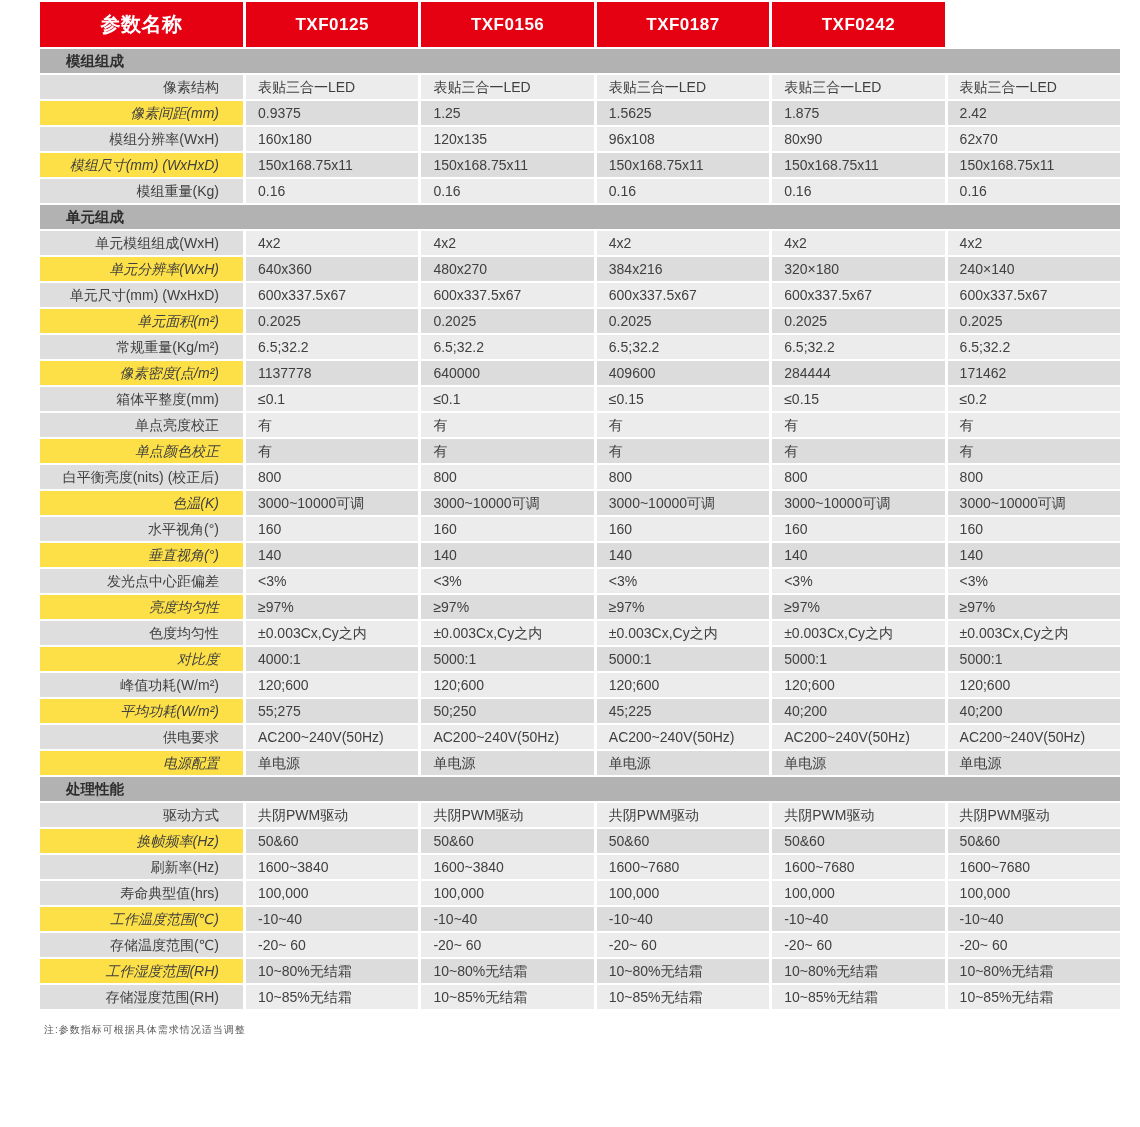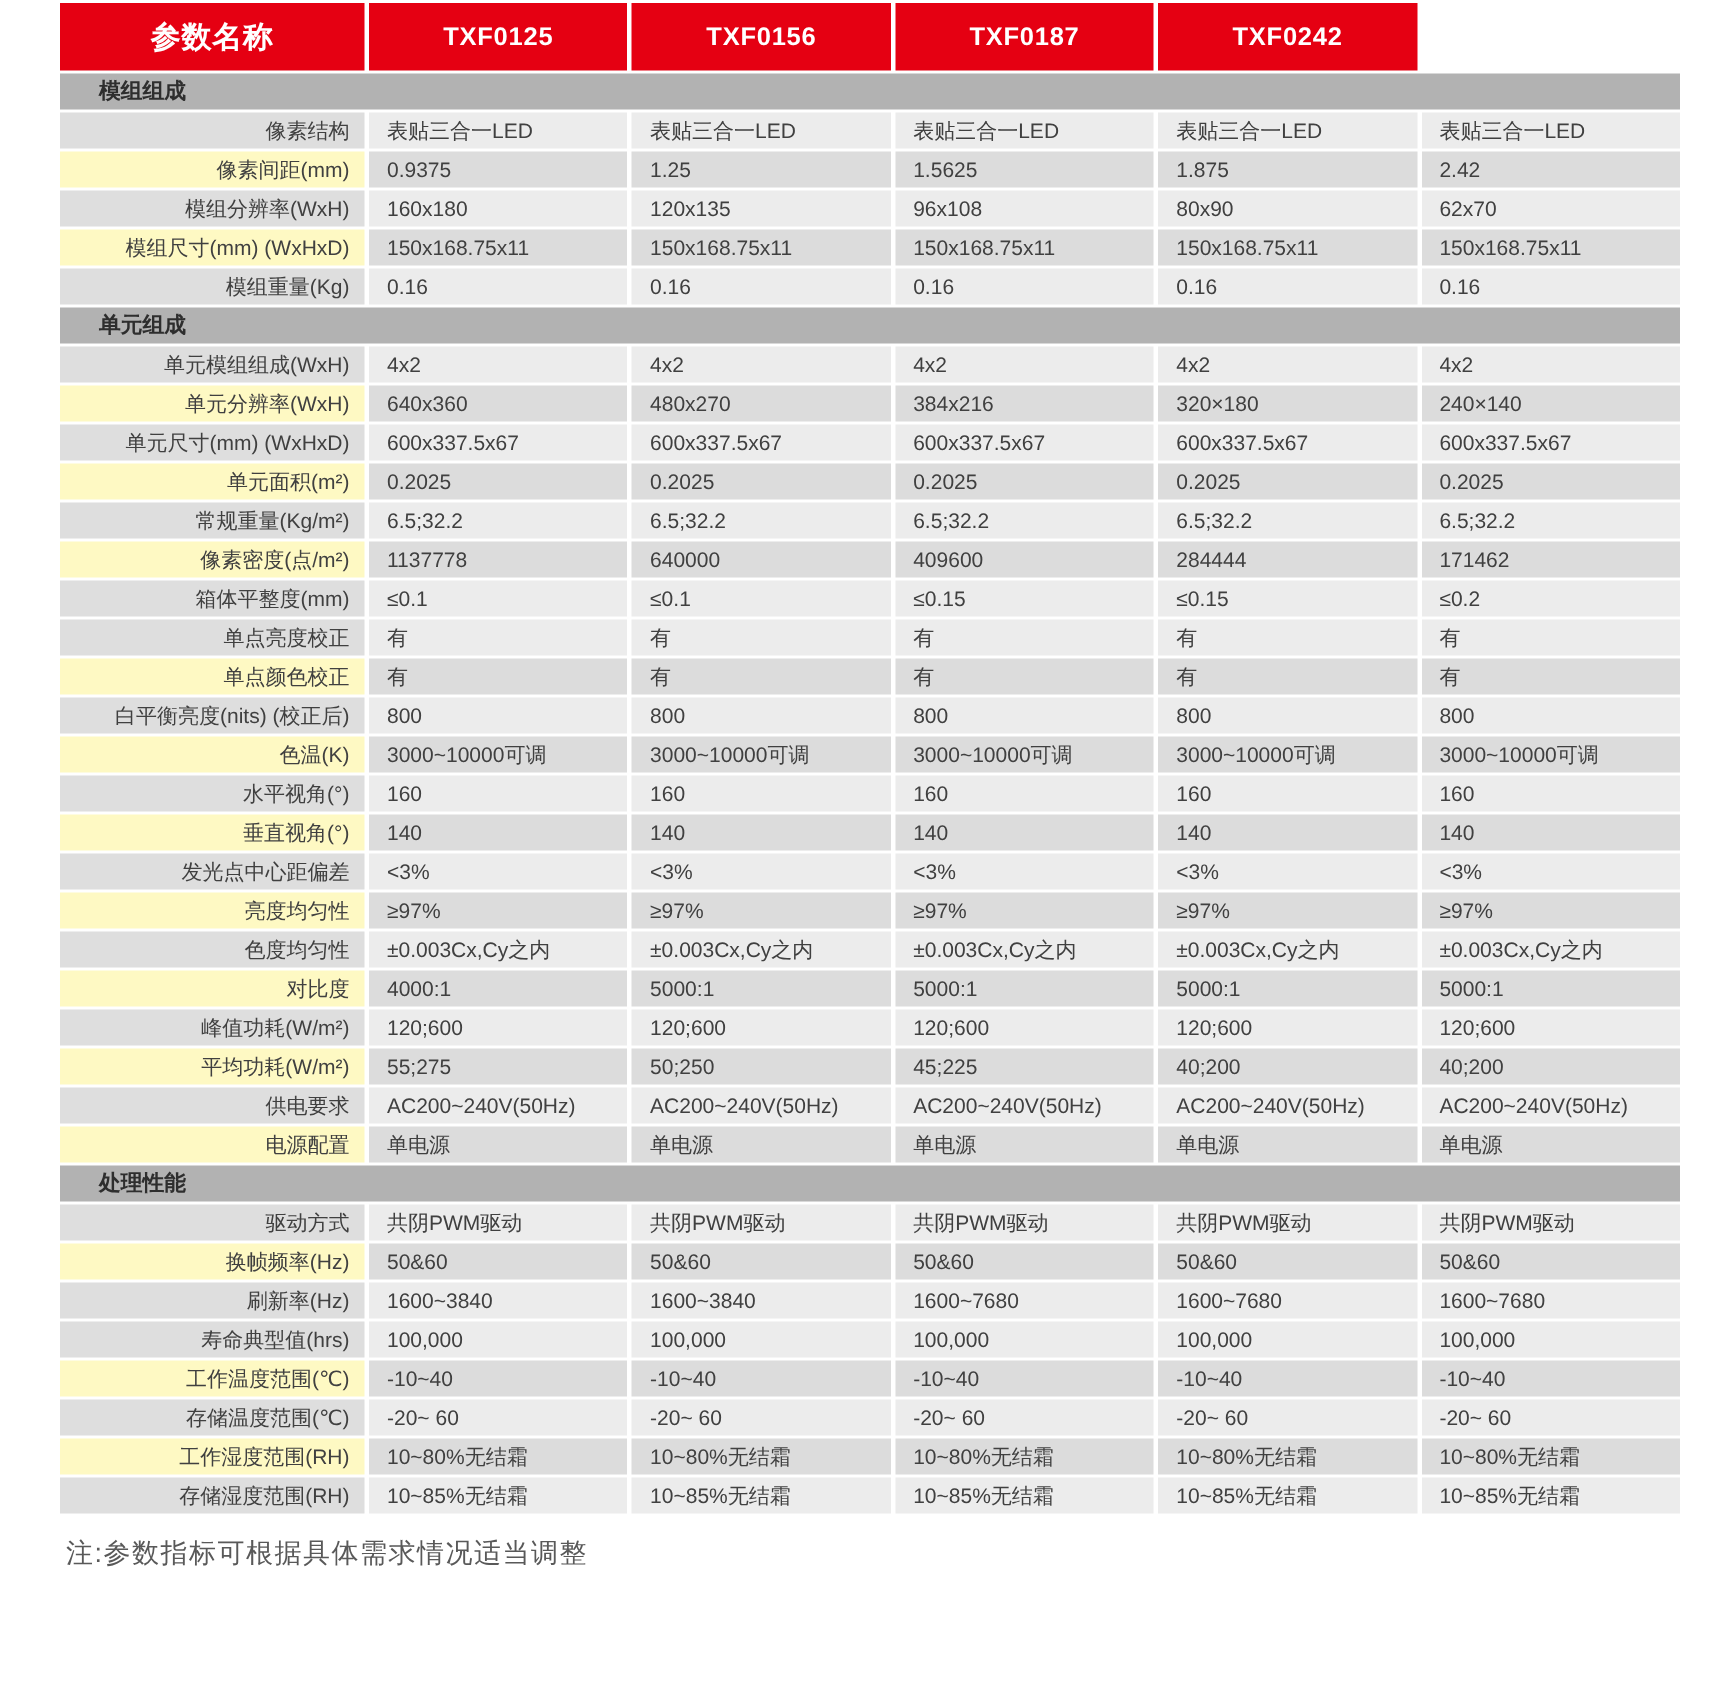--- a/index.html
+++ b/index.html
@@ -37,30 +37,30 @@
     color:#2e2e2e;
     padding-left:26px;
   }
   .cell {
     height:24px; line-height:24px;
     font-size:14px;
     color:#404040;
     white-space:nowrap;
     overflow:hidden;
   }
-  .lbl { text-align:right; padding-right:10px; }
+  .lbl { text-align:right; padding-right:24px; }
   .val { text-align:left; padding-left:12px; }
   
   .lbl.light { background:#dedede; }
   .val.light { background:#ececec; }
-  .lbl.dark  { background:#fef9c3; }
+  .lbl.dark  { background:#fde047;font-style:italic; }
   .val.dark  { background:#dcdcdc; }
   .footnote {
     margin:14px 0 0 44px;
-    font-size:18px;
+    font-size:10px;
     color:#595959;
     letter-spacing:1px;
   }
 </style>
 </head>
 <body>
 
 <div class="spec-table">
   <div class="hdr first">参数名称</div>
   <div class="hdr">TXF0125</div>

